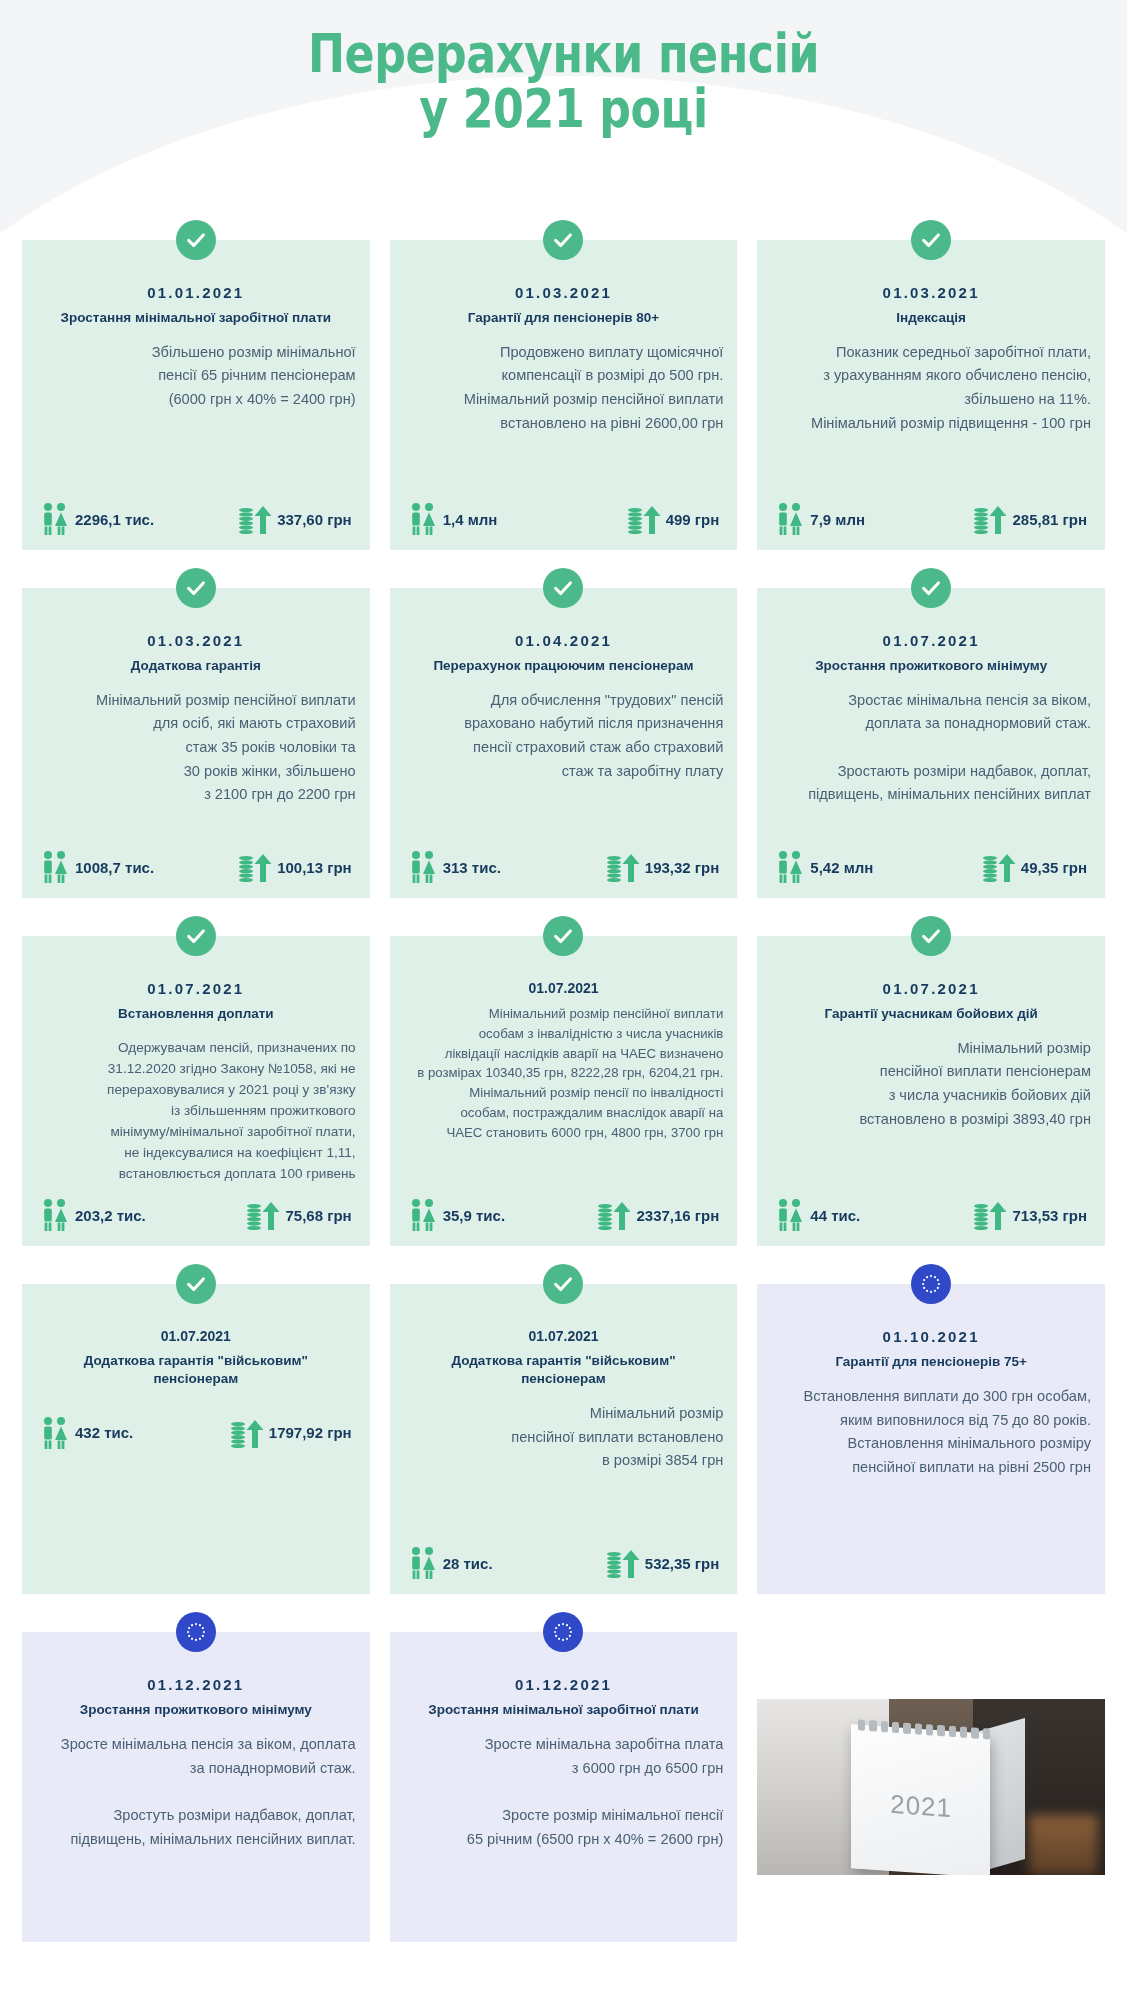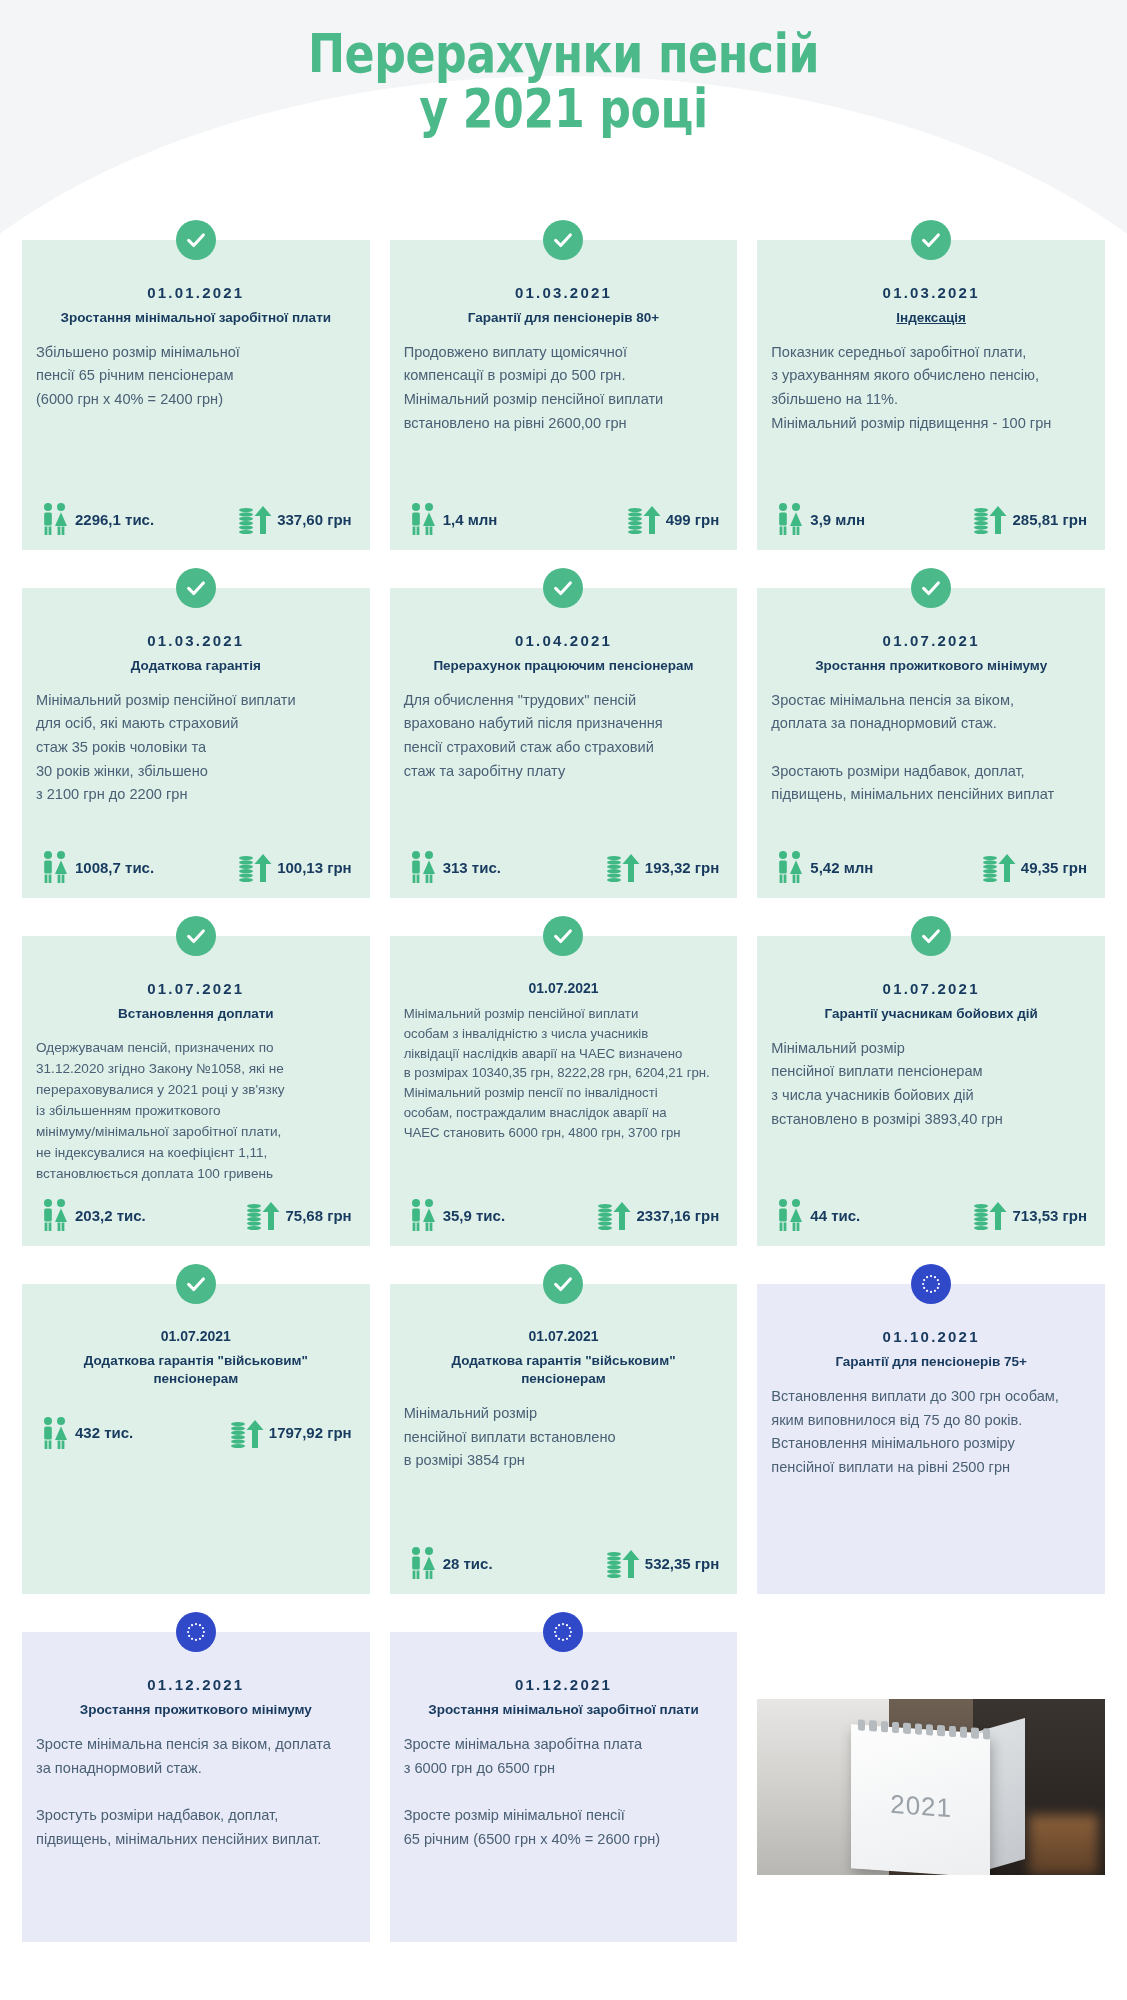--- a/index.html
+++ b/index.html
@@ -96,21 +96,21 @@
     text-align: center;
     color: #173a5e;
     font-weight: bold;
     font-size: 13.5px;
     line-height: 1.32;
     margin-bottom: 14px;
   }
   .card-subtitle.big { font-size: 15.5px; }
 
   .card-body {
-    text-align: left;
+    text-align: right;
     color: #4a6075;
     font-size: 14.6px;
     line-height: 1.62;
     white-space: pre-line;
     flex: 1 1 auto;
   }
   .card-body.dense { font-size: 13.2px; line-height: 1.5; }
   .card-body.small { font-size: 13.6px; line-height: 1.55; }
 
   
@@ -317,40 +317,40 @@
         </div>
       </div>
     </div>
     <div class="card">
       <div class="badge">
         <svg width="22" height="22" viewBox="0 0 24 24" aria-hidden="true">
           <path d="M4 12.5 L9.5 18 L20 6.5" fill="none" stroke="#ffffff" stroke-width="3.4" stroke-linecap="round" stroke-linejoin="round"></path>
         </svg>
       </div>
       <div class="card-date">01.03.2021</div>
-      <div class="card-subtitle" style="white-space: pre-line; text-decoration: underline;">Індексація</div>
+      <div class="card-subtitle" style="white-space: pre-line;">Індексація</div>
       <div class="card-body">Показник середньої заробітної плати,
 з урахуванням якого обчислено пенсію,
 збільшено на 11%.
 Мінімальний розмір підвищення - 100 грн</div>
       <div class="stats">
         <div class="stat">
           <span>
             <svg width="30" height="34" viewBox="0 0 30 34" aria-hidden="true">
               <circle cx="8" cy="5" r="4" fill="#3fb883"></circle>
               <rect x="4.2" y="10.5" width="7.6" height="13" rx="1.6" fill="#3fb883"></rect>
               <rect x="4.6" y="24.5" width="2.8" height="8.5" fill="#3fb883"></rect>
               <rect x="8.6" y="24.5" width="2.8" height="8.5" fill="#3fb883"></rect>
               <circle cx="21" cy="5" r="4" fill="#3fb883"></circle>
               <path d="M21 10.2 L27 24 L15 24 Z" fill="#3fb883"></path>
               <rect x="17.6" y="24.5" width="2.8" height="8.5" fill="#3fb883"></rect>
               <rect x="21.6" y="24.5" width="2.8" height="8.5" fill="#3fb883"></rect>
             </svg>
           </span>
-          <span class="stat-value">3,9 млн</span>
+          <span class="stat-value">7,9 млн</span>
         </div>
         <div class="stat">
           <span>
             <svg width="34" height="34" viewBox="0 0 34 34" aria-hidden="true">
               <ellipse cx="8" cy="30" rx="7" ry="2.1" fill="#3fb883"></ellipse>
               <ellipse cx="8" cy="25.6" rx="7" ry="2.1" fill="#3fb883"></ellipse>
               <ellipse cx="8" cy="21.2" rx="7" ry="2.1" fill="#3fb883"></ellipse>
               <ellipse cx="8" cy="16.799999999999997" rx="7" ry="2.1" fill="#3fb883"></ellipse>
               <ellipse cx="8" cy="12.399999999999999" rx="7" ry="2.1" fill="#3fb883"></ellipse>
               <ellipse cx="8" cy="8" rx="7" ry="2.1" fill="#3fb883"></ellipse>

